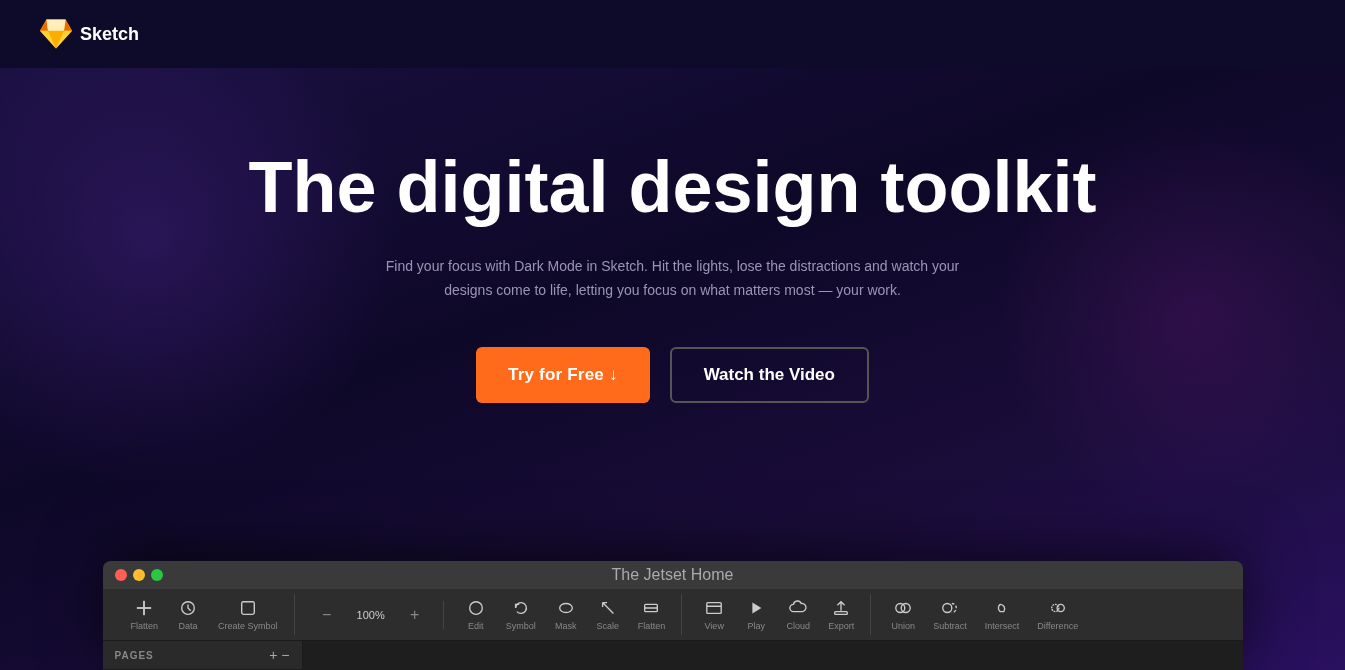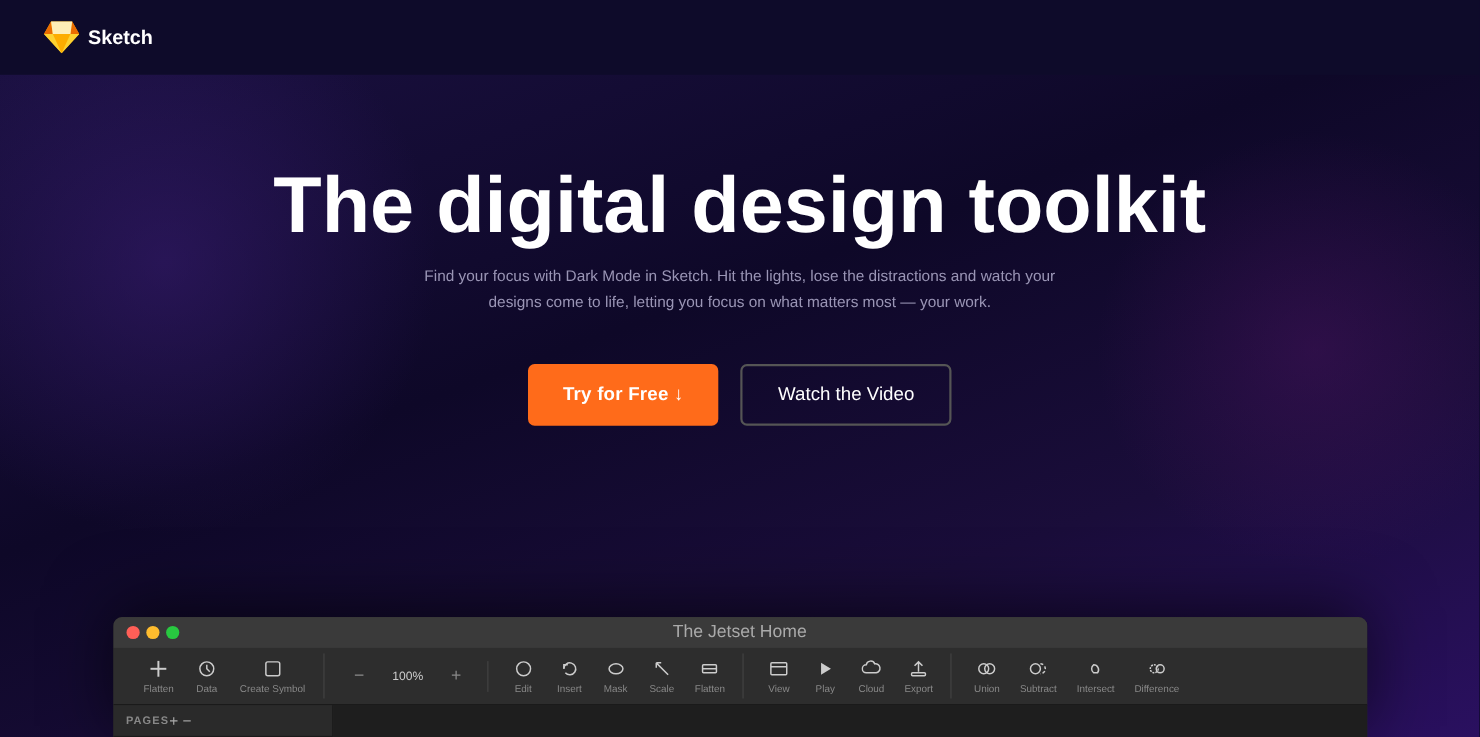--- a/index.html
+++ b/index.html
@@ -92,21 +92,21 @@
 
     .hero-title {
       font-size: 72px;
       font-weight: 800;
       color: #fff;
       text-align: center;
       line-height: 1.1;
       max-width: 900px;
       position: relative;
       z-index: 2;
-      margin-bottom: 12px;
+      margin-bottom: 28px;
     }
 
     .hero-subtitle {
       font-size: 14px;
       color: #9a95b5;
       text-align: center;
       max-width: 600px;
       line-height: 1.7;
       position: relative;
       z-index: 2;
@@ -133,21 +133,21 @@
       letter-spacing: 0.2px;
     }
 
     .btn-secondary {
       background: transparent;
       color: #fff;
       border: 2px solid #555;
       border-radius: 6px;
       padding: 16px 32px;
       font-size: 17px;
-      font-weight: 400;
+      font-weight: 700;
       cursor: pointer;
     }
 
     
     .app-mockup {
       position: absolute;
       bottom: 0;
       left: 50%;
       transform: translateX(-50%);
       width: 1140px;
@@ -332,21 +332,21 @@
           </div>
           <span class="tool-label">Edit</span>
         </div>
         <div class="tool-item">
           <div class="tool-icon">
             <svg class="svg-icon" viewBox="0 0 20 20" fill="none" stroke="#ccc" stroke-width="1.5">
                 <path d="M4 10a6 6 0 1 1 1.5 4"></path>
                 <path d="M4 10V6H8"></path>
               </svg>
           </div>
-          <span class="tool-label">Insert</span>
+          <span class="tool-label">Symbol</span>
         </div>
         <div class="tool-item">
           <div class="tool-icon">
             <svg class="svg-icon" viewBox="0 0 20 20" fill="none" stroke="#ccc" stroke-width="1.5">
                 <ellipse cx="10" cy="10" rx="7" ry="5"></ellipse>
               </svg>
           </div>
           <span class="tool-label">Mask</span>
         </div>
         <div class="tool-item">
@@ -440,21 +440,21 @@
               </svg>
           </div>
           <span class="tool-label">Difference</span>
         </div>
       </div>
     </div>
 
     <div class="main-content">
 
       <div style="width:200px;background:#2a2a2a;border-right:1px solid #1a1a1a;">
-        <div style="display:flex;align-items:center;padding:6px 12px;border-bottom:1px solid #1a1a1a;">
+        <div style="display:flex;align-items:center;justify-content:space-between;padding:6px 12px;border-bottom:1px solid #1a1a1a;">
           <span style="font-size:10px;color:#888;letter-spacing:1px;text-transform:uppercase;font-weight:600;">PAGES</span>
           <div style="display:flex;gap:4px;">
             <span style="color:#aaa;font-size:14px;cursor:pointer;">+</span>
             <span style="color:#aaa;font-size:14px;cursor:pointer;">−</span>
           </div>
         </div>
       </div>
 
       <div style="flex:1;background:#1e1e1e;"></div>
     </div>

